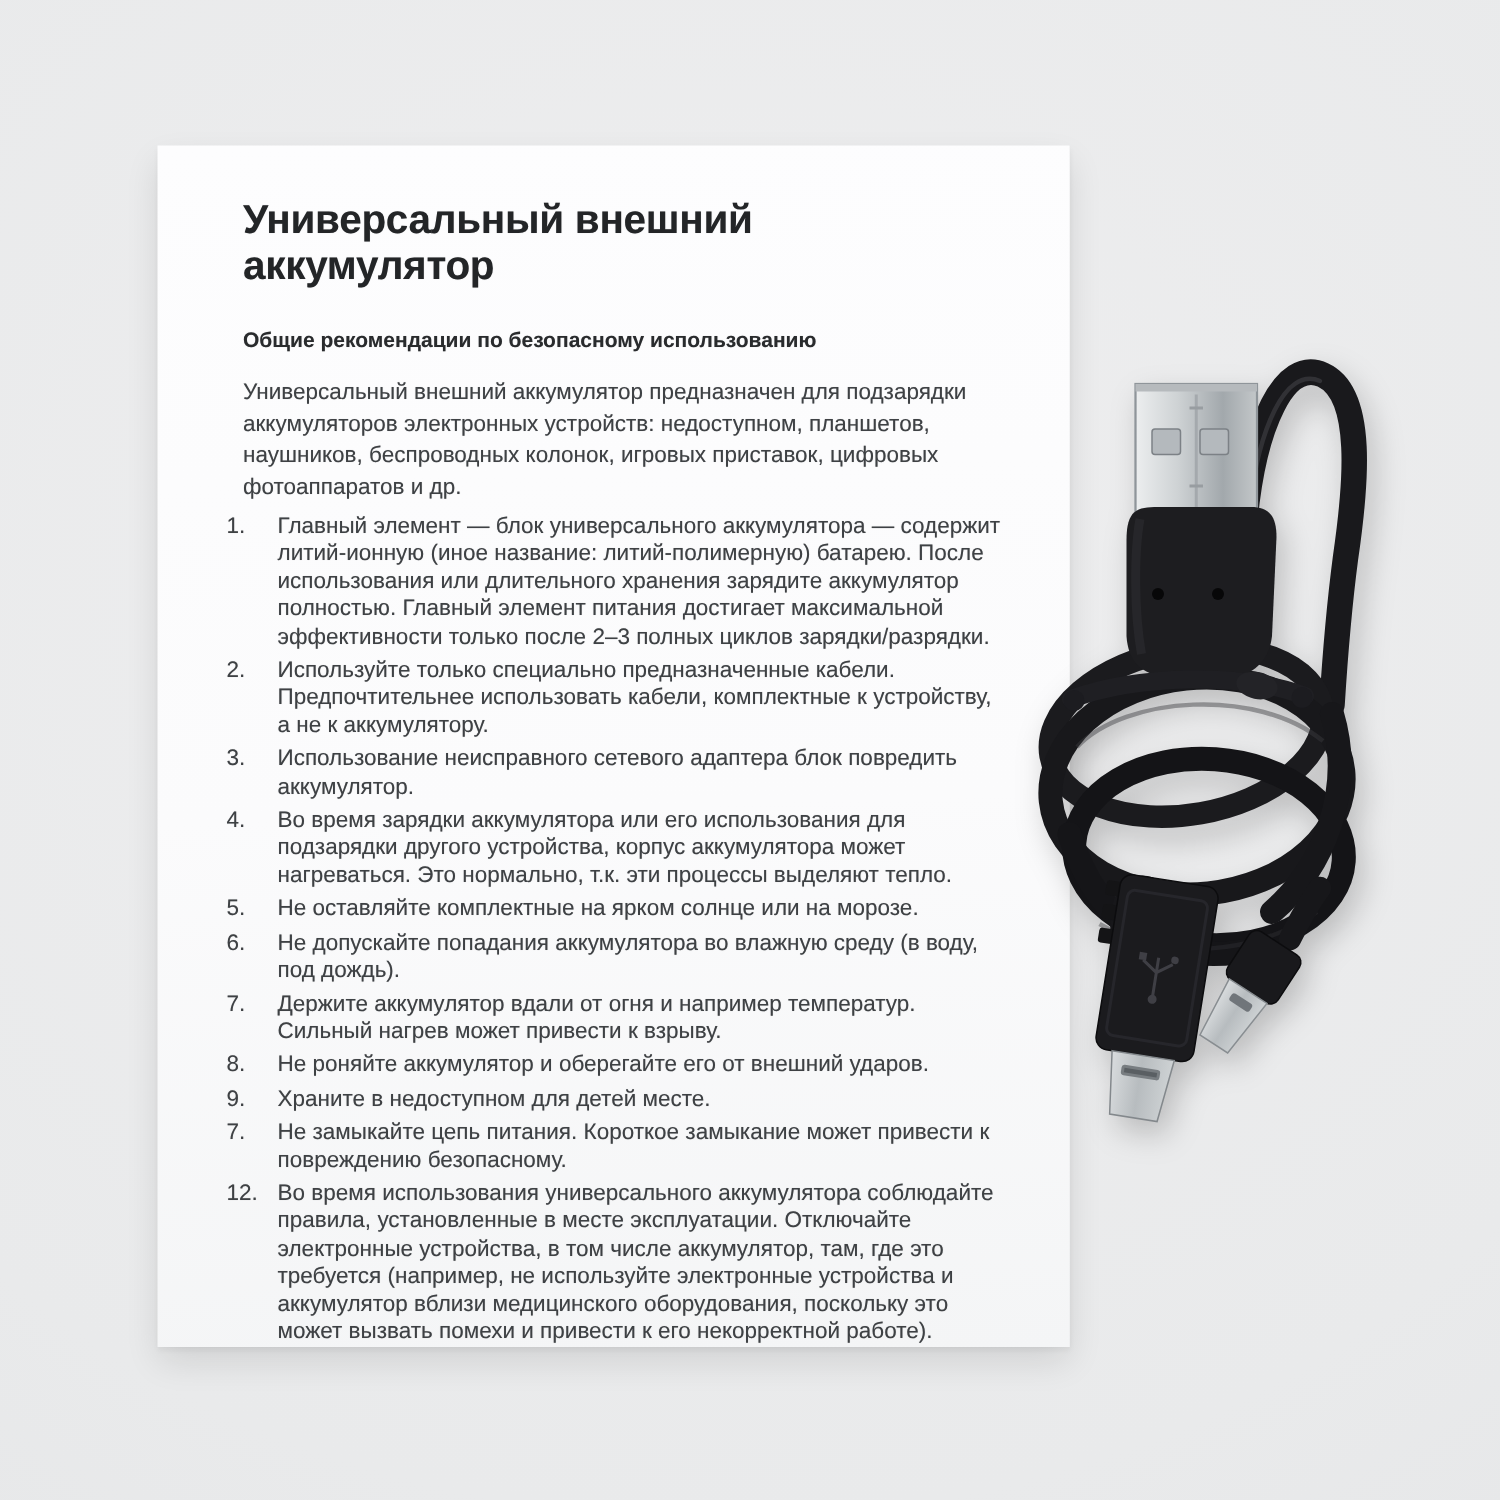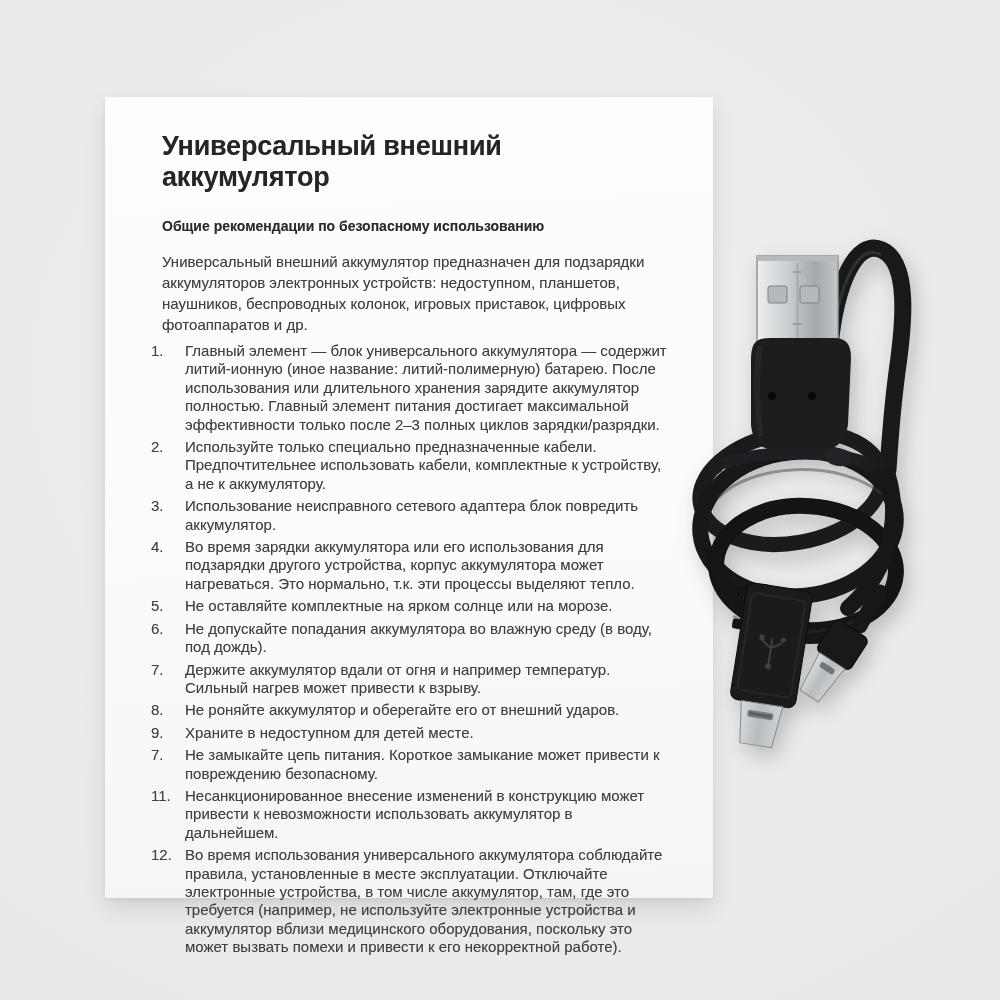--- a/index.html
+++ b/index.html
@@ -84,24 +84,20 @@
         </li>
         <li class="item">
           <span class="li-num">9.</span>
           <span class="li-text">Храните в недоступном для детей месте.</span>
         </li>
         <li class="item">
           <span class="li-num">7.</span>
           <span class="li-text">Не замыкайте цепь питания. Короткое замыкание может привести к повреждению безопасному.</span>
         </li>
         <li class="item">
-          <span class="li-num">11.</span>
-          <span class="li-text">Несанкционированное внесение изменений в конструкцию может привести к невозможности использовать аккумулятор в дальнейшем.</span>
-        </li>
-        <li class="item">
           <span class="li-num">12.</span>
           <span class="li-text">Во время использования универсального аккумулятора соблюдайте правила, установленные в месте эксплуатации. Отключайте электронные устройства, в том числе аккумулятор, там, где это требуется (например, не используйте электронные устройства и аккумулятор вблизи медицинского оборудования, поскольку это может вызвать помехи и привести к его некорректной работе).</span>
         </li>
       </ol>
   </div>
 
   <svg class="cable" viewBox="0 0 312 548" xmlns="http://www.w3.org/2000/svg">
     <defs>
       <linearGradient id="metalA" x1="0" y1="0" x2="1" y2="0">
         <stop offset="0" stop-color="#eceeef"></stop>

